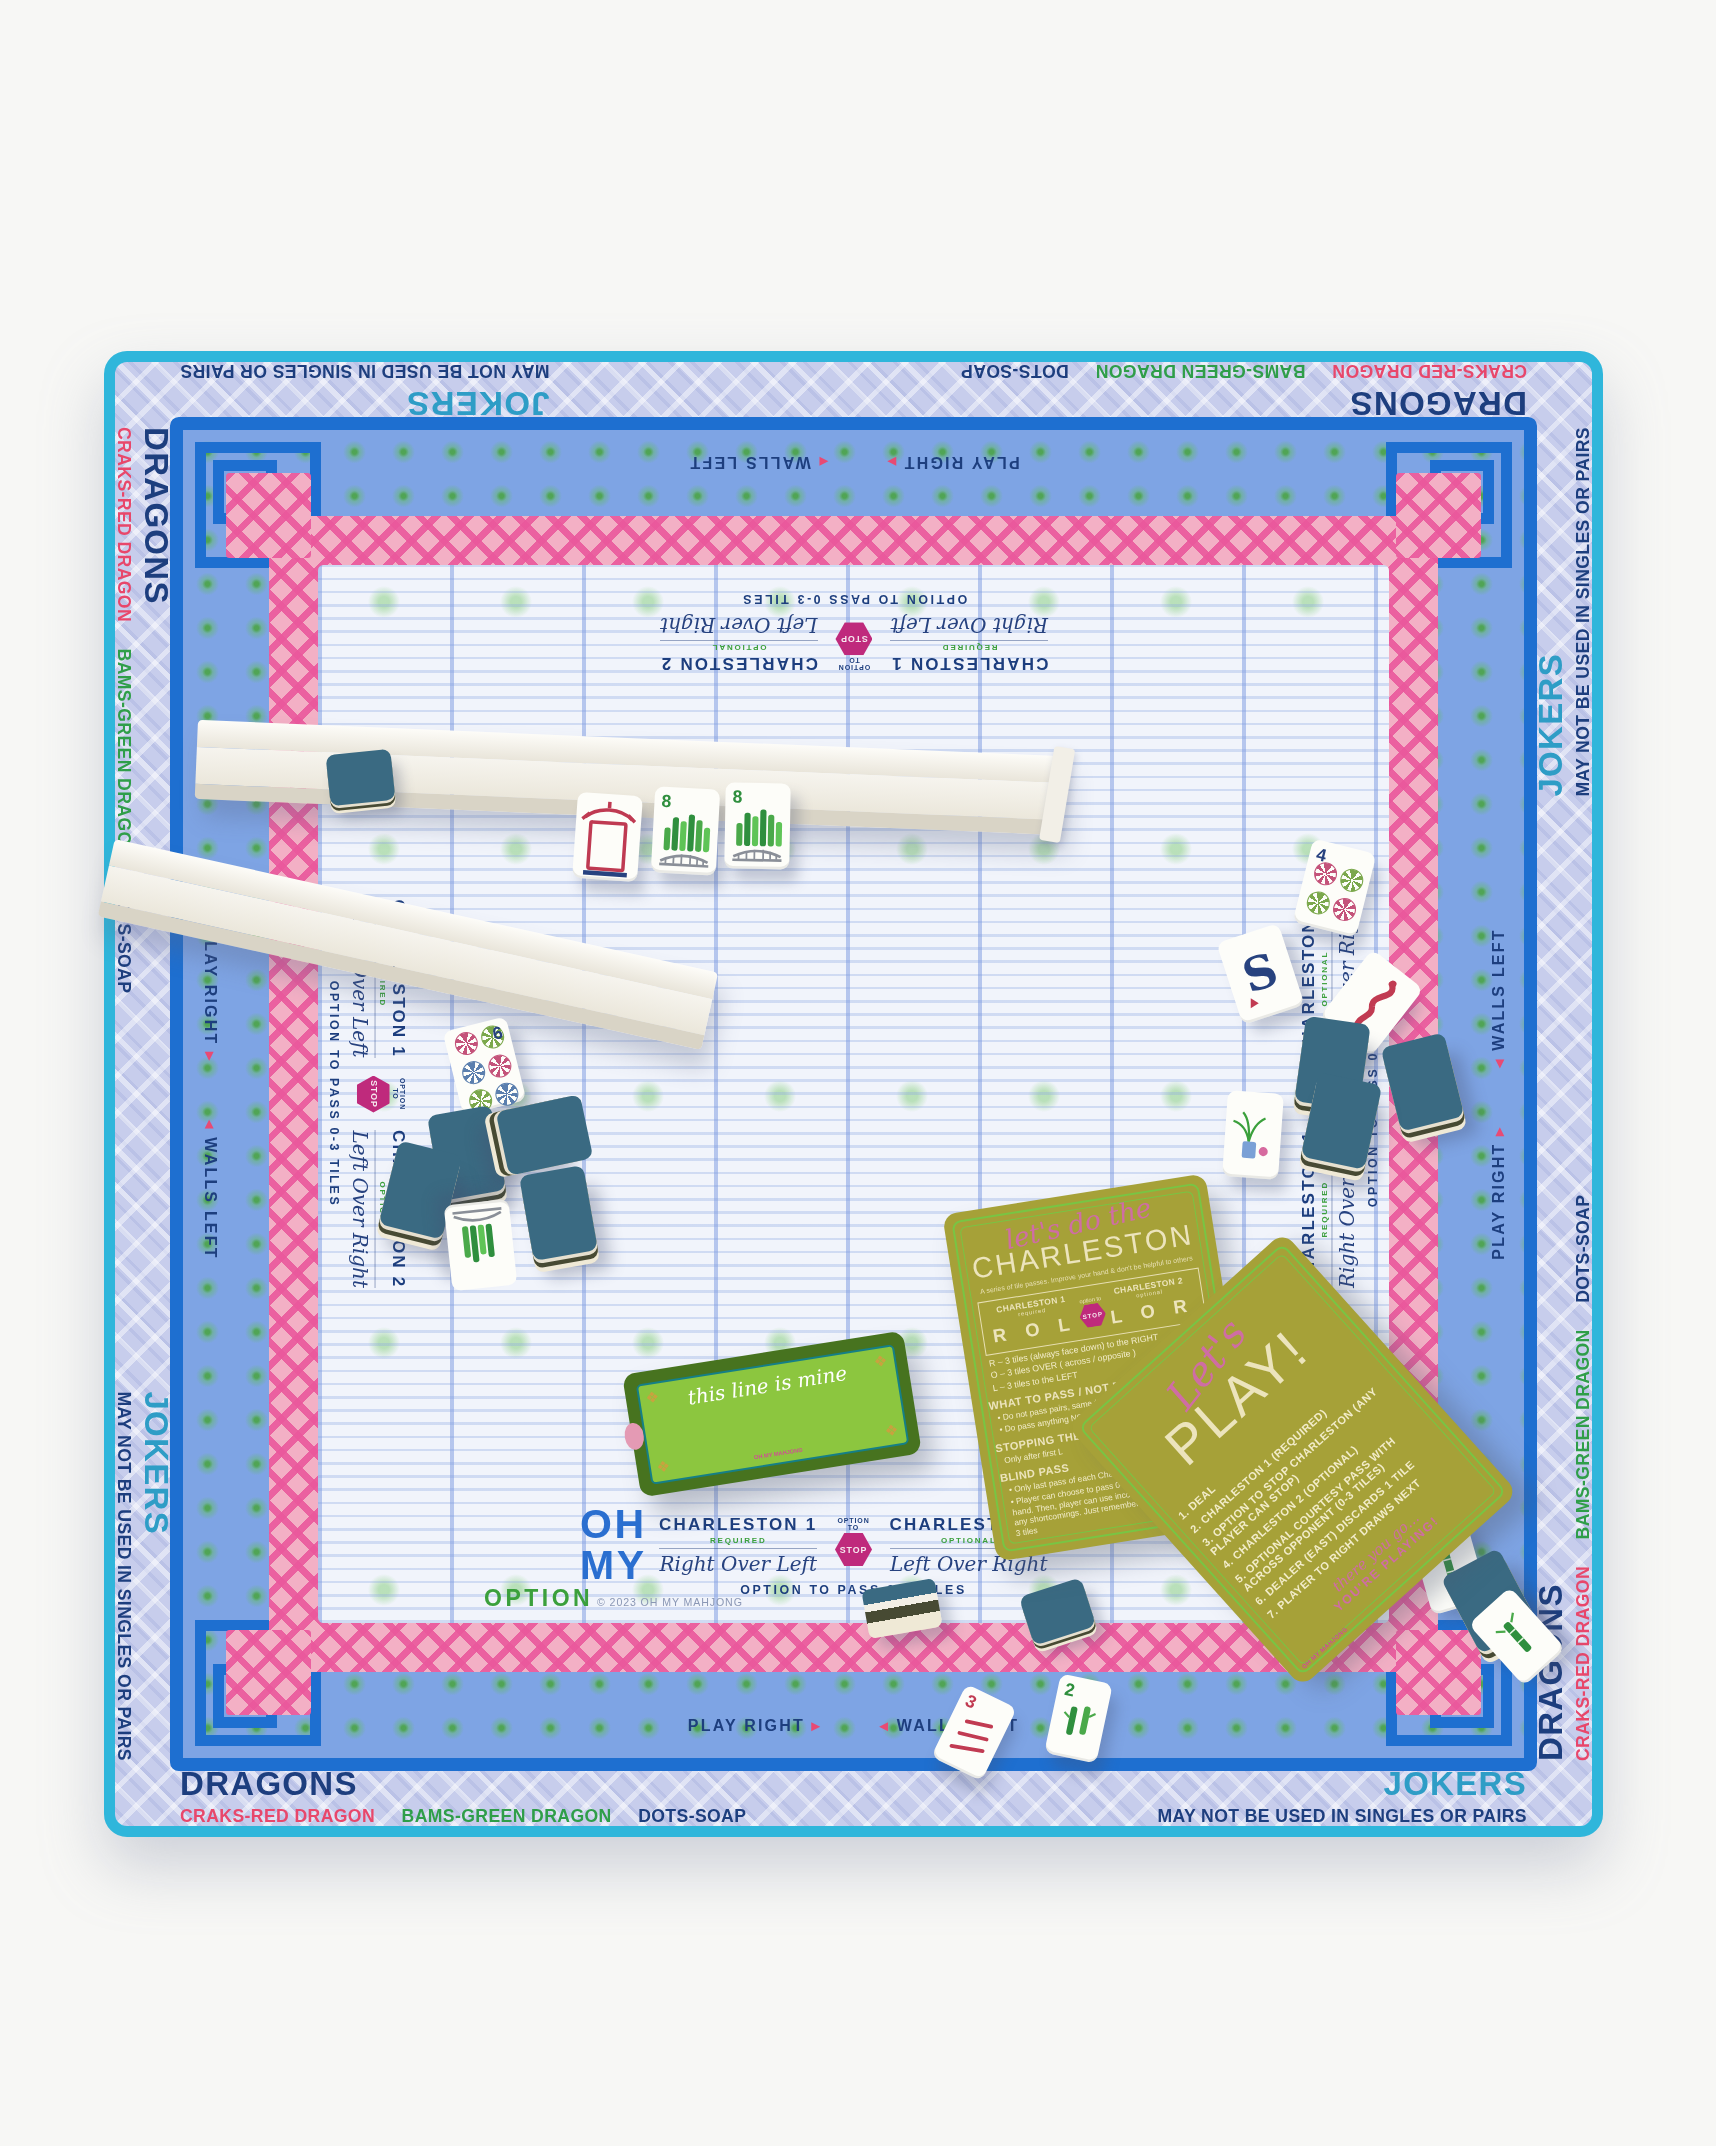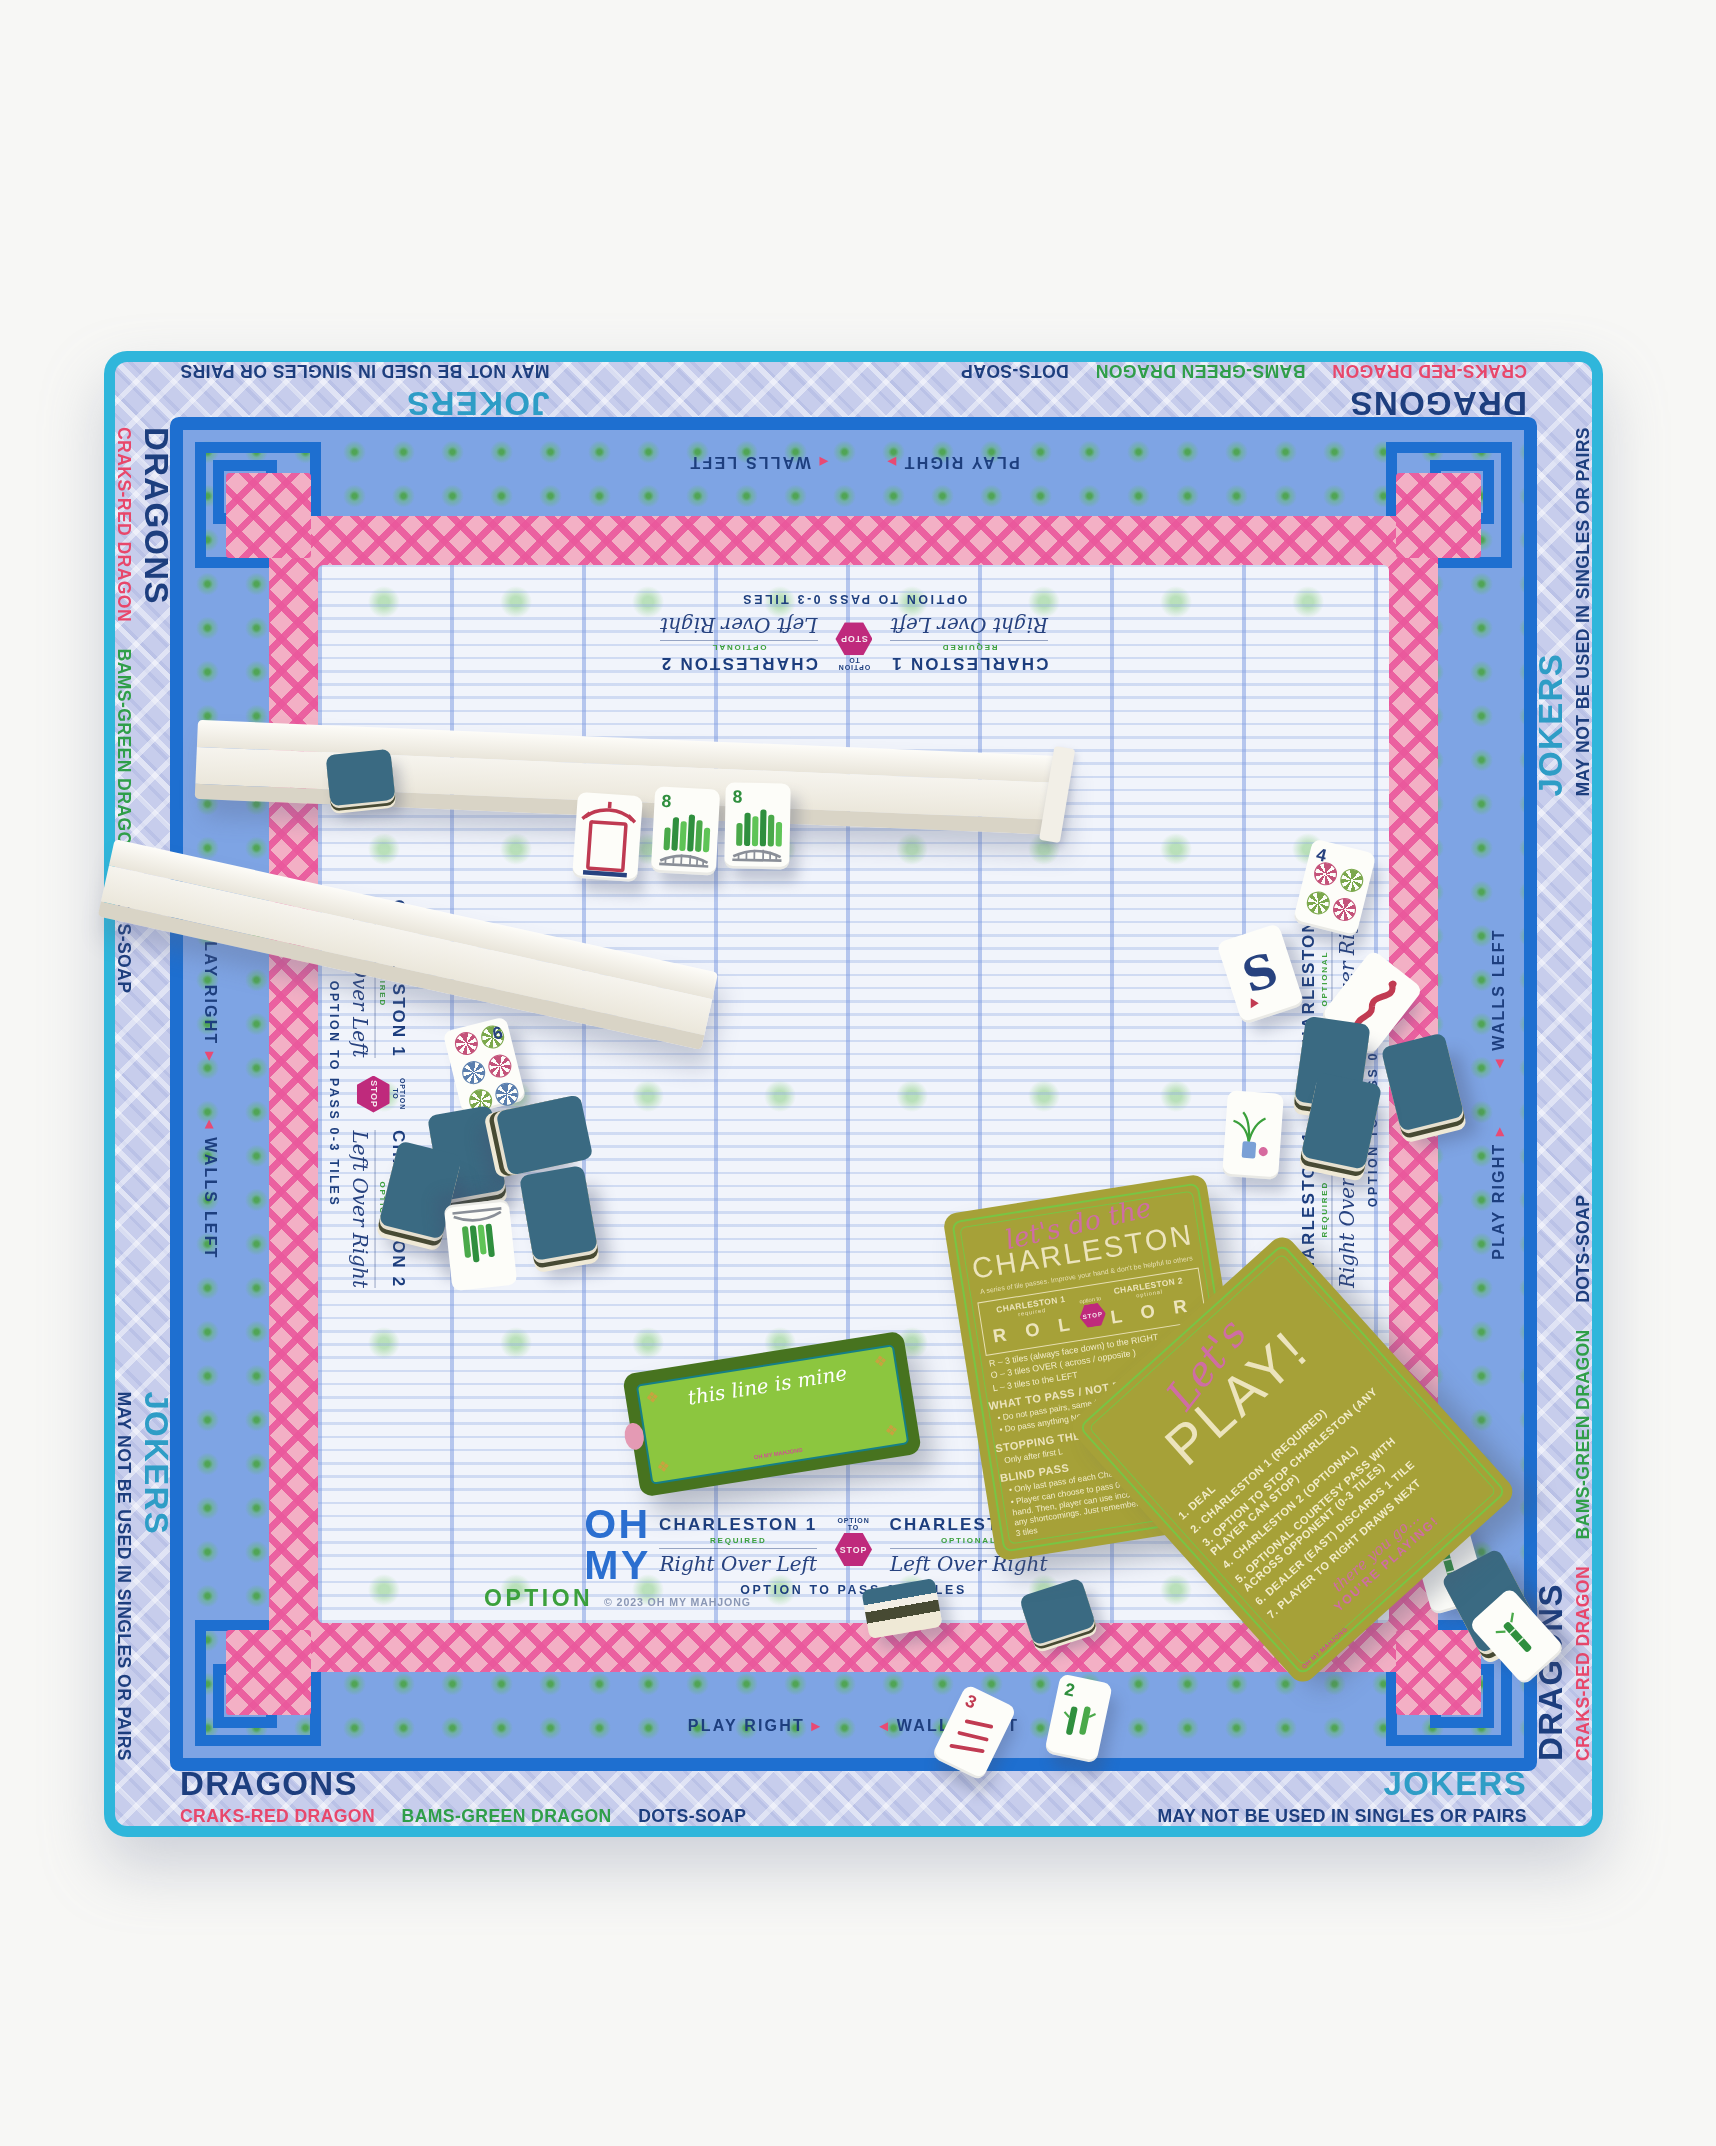--- a/index.html
+++ b/index.html
@@ -73,21 +73,21 @@
   .cb-mid{display:flex;flex-direction:column;align-items:center;padding-top:1.8px;}
   .cb-opt{font-size:7px;font-weight:700;letter-spacing:0.9px;}
   .hex{width:37px;height:33px;background:#bf2a7c;display:flex;align-items:center;justify-content:center;
        clip-path:polygon(25% 0,75% 0,100% 50%,75% 100%,25% 100%,0 50%);
        color:#f6e9ef;font-size:8.8px;font-weight:800;letter-spacing:0.9px;margin-top:1.8px;}
   .cb-pass{font-size:12.4px;font-weight:800;letter-spacing:2.6px;margin-top:7px;}
   
   .logo{position:absolute;left:166px;bottom:12.4px;line-height:1.02;text-align:center;}
   .logo .l1,.logo .l2{font-size:41px;font-weight:800;color:#2b6fd0;letter-spacing:2.6px;}
   .logo .l3{font-size:23px;font-weight:800;color:#3ba03c;letter-spacing:3.5px;margin-top:1.8px;}
-  .logo .cp{display:inline;font-size:10.6px;font-weight:700;color:#8a97b5;letter-spacing:0.9px;margin-left:7px;}
+  .logo .cp{display:inline;font-size:10.6px;font-weight:400;color:#8a97b5;letter-spacing:0.9px;}
   
   .rack{position:absolute;box-shadow:8.8px 17.6px 23px rgba(90,100,130,.30);border-radius:4.4px;}
   .rack .r1{height:26.5px;background:linear-gradient(#fdfcf8,#e9e5da);border-radius:4.4px 4.4px 0 0;}
   .rack .r2{height:37px;background:linear-gradient(#f6f4ee,#ebe7db);}
   .rack .r3{height:15px;background:#d9d4c6;border-radius:0 0 4.4px 4.4px;}
   .rack .cap{position:absolute;right:-7px;top:-8.8px;width:21px;height:95px;background:#f2efe7;
              border-radius:3.5px;transform:rotate(7deg);box-shadow:1.8px 3.5px 7px rgba(90,100,130,.25);}
   
   .tile{position:absolute;width:65px;height:86px;background:#fdfdf9;border-radius:8.8px;
         box-shadow:inset 0 -2.6px 0 rgba(0,0,0,.08), 8.8px 12.4px 14px rgba(70,80,110,.28);}

